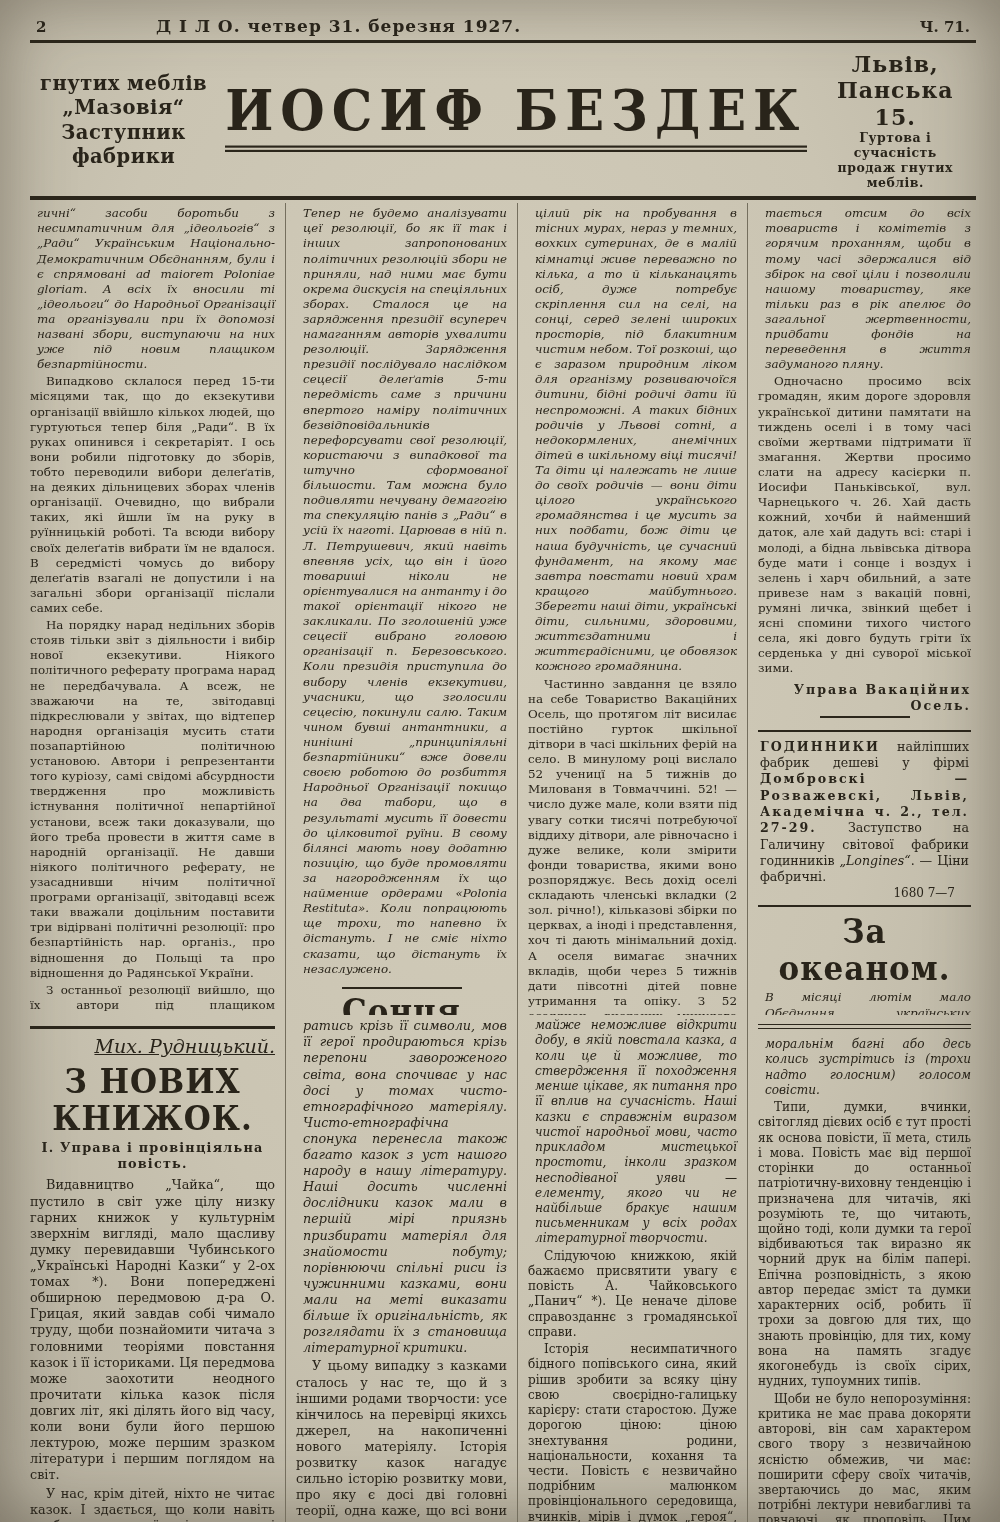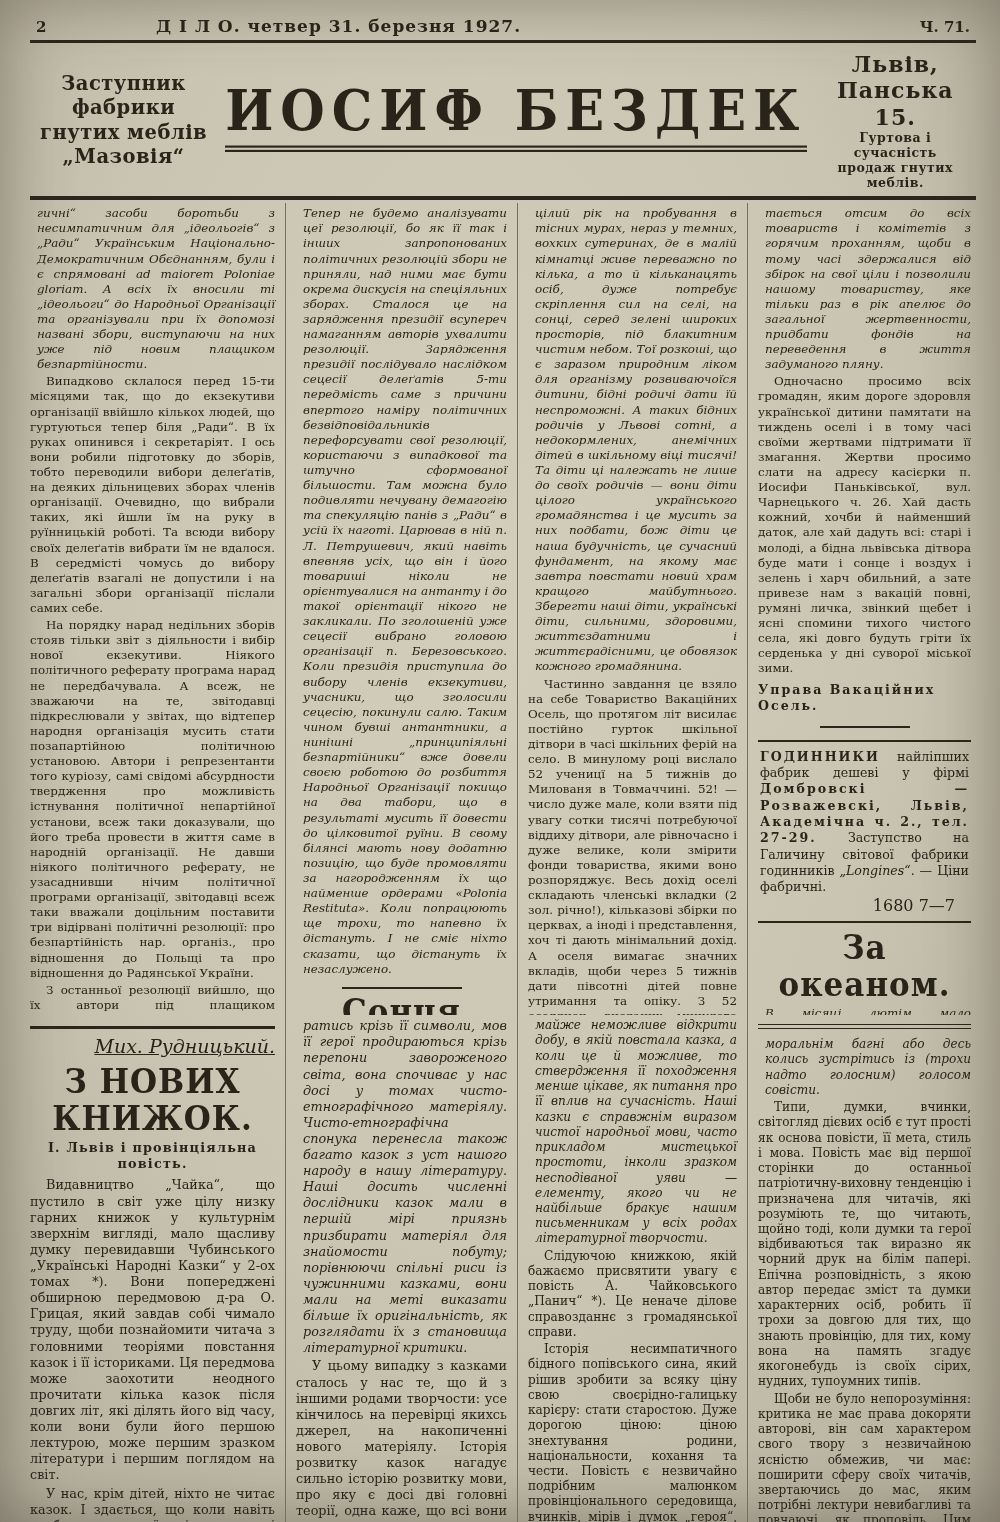--- a/index.html
+++ b/index.html
@@ -82,51 +82,51 @@
     font-weight:bold;text-align:center;
     font-size:12.8px;letter-spacing:1.2px;
     margin:5px 0 5px 0;text-indent:0;
   }
   .b-byline{
     font-weight:normal;font-style:italic;
     text-decoration:underline;
     font-size:19px;margin:2px 0 4px 2px;text-align:right;
   }
   .b-sig{
-    font-weight:bold;text-align:left;
-    letter-spacing:2px;font-size:12.6px;margin:5px 0 12px 0;
+    font-weight:bold;text-align:right;
+    letter-spacing:2px;font-size:12.6px;margin:5px 0 2px 0;
   }
   .b-divider{width:120px;border-top:2.5px solid #2b261b;margin:10px auto 4px auto;}
   .b-sigline{width:90px;border-top:2px solid #2b261b;margin:2px auto 8px auto;}
   .b-rule{border-top:3px solid #2b261b;margin:8px 0 6px 0;}
   .b-rule2{border-top:1.5px solid #2b261b;border-bottom:1.5px solid #2b261b;height:3px;margin:6px 0 8px 0;}
   .b-adbox{
     border-top:2.5px solid #2b261b;border-bottom:2.5px solid #2b261b;
     padding:7px 2px 4px 2px;margin:12px 0 10px 0;
     font-size:12.6px;line-height:1.3;text-indent:0;
   }
-  .b-adbox .adnum{text-align:right;font-size:16px;padding-right:14px;}
+  .b-adbox .adnum{text-align:right;font-size:12px;padding-right:14px;}
   .s-i{font-style:italic;}
   .s-sp{letter-spacing:2px;font-weight:bold;}
 </style>
 </head>
 <body>
 
 <div class="page">
 
   <header class="page-header">
     <span class="pg-no">2</span>
     <span class="pg-title">Д І Л О.  четвер 31. березня 1927.</span>
     <span class="pg-issue">Ч. 71.</span>
   </header>
 
   <section class="masthead">
     <div class="mh-left">
+      <div>гнутих меблів „Мазовія“</div>
       <div>Заступник фабрики</div>
-      <div>гнутих меблів „Мазовія“</div>
     </div>
     <div class="mh-center">ИОСИФ БЕЗДЕК</div>
     <div class="mh-right">
       <div class="mr1">Львів, Панська 15.</div>
       <div class="mr2">Гуртова і сучасність</div>
       <div class="mr2">продаж гнутих меблів.</div>
     </div>
   </section>
 
   <div class="heavy-rule"></div>
@@ -156,21 +156,21 @@
           <div class="b-adbox"><span class="s-sp">ГОДИННИКИ</span><span> найліпших фабрик дешеві у фірмі </span><span class="s-sp">Домбровскі — Розважевскі, Львів, Академічна ч. 2., тел. 27-29.</span><span> Заступство на Галичину світової фабрики годинників </span><span class="s-i">„Longines“</span><span>. — Ціни фабричні.</span><div class="adnum">1680 7—7</div></div>
           <div class="b-h1">За океаном.</div>
           <div class="b-pcont">В місяці лютім мало Обєднання українських організацій в Америці 3.461·93 долярів приходу. З того вислано на Рідну Школу 1.700 дол., на інвалідів 300 дол., на Т-во „Просвіта“ у Львові 200 дол., на політичних вязнів 200 дол., збірка для села Митинева 200 дол., на українську пресу (на яку, не сказано) 125 дол., на сироти 100 дол., на оборону чести українського народу (процес проти Шварцбарта) 100 дол., письменникам (на еміграції) 50 дол., вдові по пок. Вітовськім 30 дол., виселенцям на Кубі 30 дол. Решта — дрібні видатки (кошти писем і висилок, удержання канцелярії, подорожні кошти і т. п.). Разом було в лютім 3.219·25 дол. розходу, так, що в касі Обєднання лишилося на березень 242·66 дол. (Амер. „Свобода“).</div>
         </article>
     </section>
     <section class="band band-bottom">
       <article class="col c1">
           <div class="b-rule"></div>
           <div class="b-byline">Мих. Рудницький.</div>
           <div class="b-h1">З НОВИХ КНИЖОК.</div>
-          <div class="b-h2">І. Львів і провінціяльна повість.</div>
+          <div class="b-h2">І. Управа і провінціяльна повість.</div>
           <div class="b-p">Видавництво „Чайка“, що пустило в світ уже цілу низку гарних книжок у культурнім зверхнім вигляді, мало щасливу думку перевидавши Чубинського „Українські Народні Казки“ у 2-ох томах *). Вони попереджені обширною передмовою д-ра О. Грицая, який завдав собі чимало труду, щоби познайомити читача з головними теоріями повстання казок і її істориками. Ця передмова може заохотити неодного прочитати кілька казок після довгих літ, які ділять його від часу, коли вони були його першою лектурою, може першим зразком літератури і першим поглядом на світ.</div>
           <div class="b-p">У нас, крім дітей, ніхто не читає казок. І здається, що коли навіть треба купувати їх дітям, родичі радо полишають приємність лектури вчительці або няньці. Бо казка — перший рід людської літературної творчости, находить свою ціну щойно в дуже розвиненім культурнім середовищі. Її читають там, де читають чисту ліричну поезію. А що казка поза самою насолодою ширяти в світі необмеженої уяви, прокидає настирливу потребу проди-</div>
         </article>
       <article class="col c2">
           <div class="b-pcont">ратись крізь її символи, мов її герої продираються крізь перепони завороженого світа, вона спочиває у нас досі у томах чисто-етнографічного матеріялу. Чисто-етнографічна спонука перенесла також багато казок з уст нашого народу в нашу літературу. Наші досить численні дослідники казок мали в першій мірі приязнь призбирати матеріял для знайомости побуту; порівнюючи спільні риси із чужинними казками, вони мали на меті виказати більше їх оригінальність, як розглядати їх з становища літературної критики.</div>
           <div class="b-p">У цьому випадку з казками сталось у нас те, що й з іншими родами творчости: усе кінчилось на перевірці якихсь джерел, на накопиченні нового матеріялу. Історія розвитку казок нагадує сильно історію розвитку мови, про яку є досі дві головні теорії, одна каже, що всі вони мають одне спільне джерело, друга, що джерел є більше. Дослідник мови може зупинитись на ствердженні фактів, що ось-такі слова пішли з таких-то давніх, чужинних форм і оповісти на змозі історію їх переходу. Та наскільки цікавішою, більш творчою і далекосяжною є роля критики мови, яка, покористувавшись зібраним матеріялом, силкується дати відповіді на сумніви сучасної мови та її потреб, вказати шляхи дальшого розвитку!</div>
         </article>
       <article class="col c3">
           <div class="b-pcont">майже неможливе відкрити добу, в якій повстала казка, а коли це й можливе, то ствердження її походження менше цікаве, як питання про її вплив на сучасність. Наші казки є справжнім виразом чистої народньої мови, часто прикладом мистецької простоти, інколи зразком несподіваної уяви — елементу, якого чи не найбільше бракує нашим письменникам у всіх родах літературної творчости.</div>
           <div class="b-p">Слідуючою книжкою, якій бажаємо присвятити увагу є повість А. Чайковського „Панич“ *). Це неначе ділове справозданнє з громадянської справи.</div>

